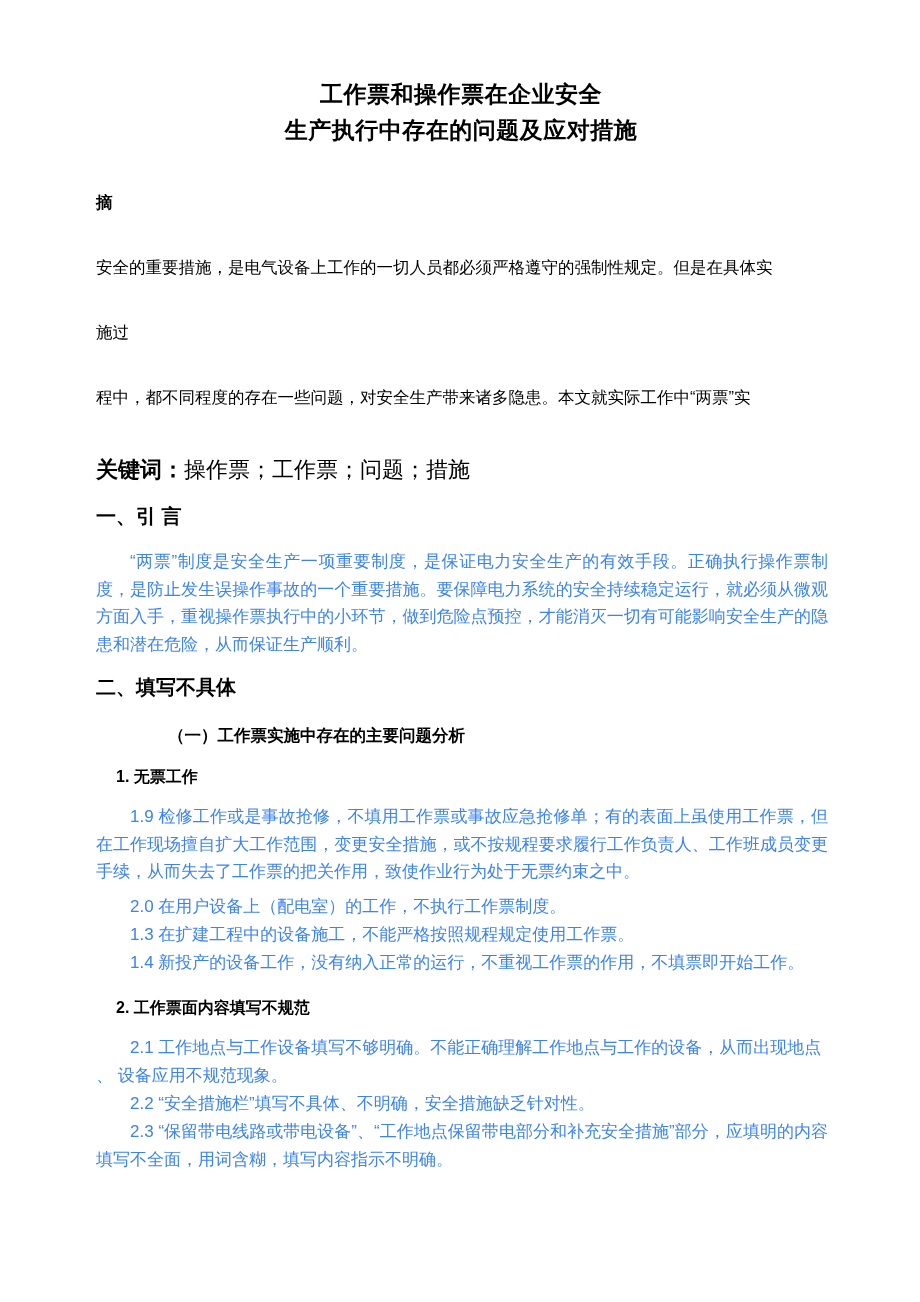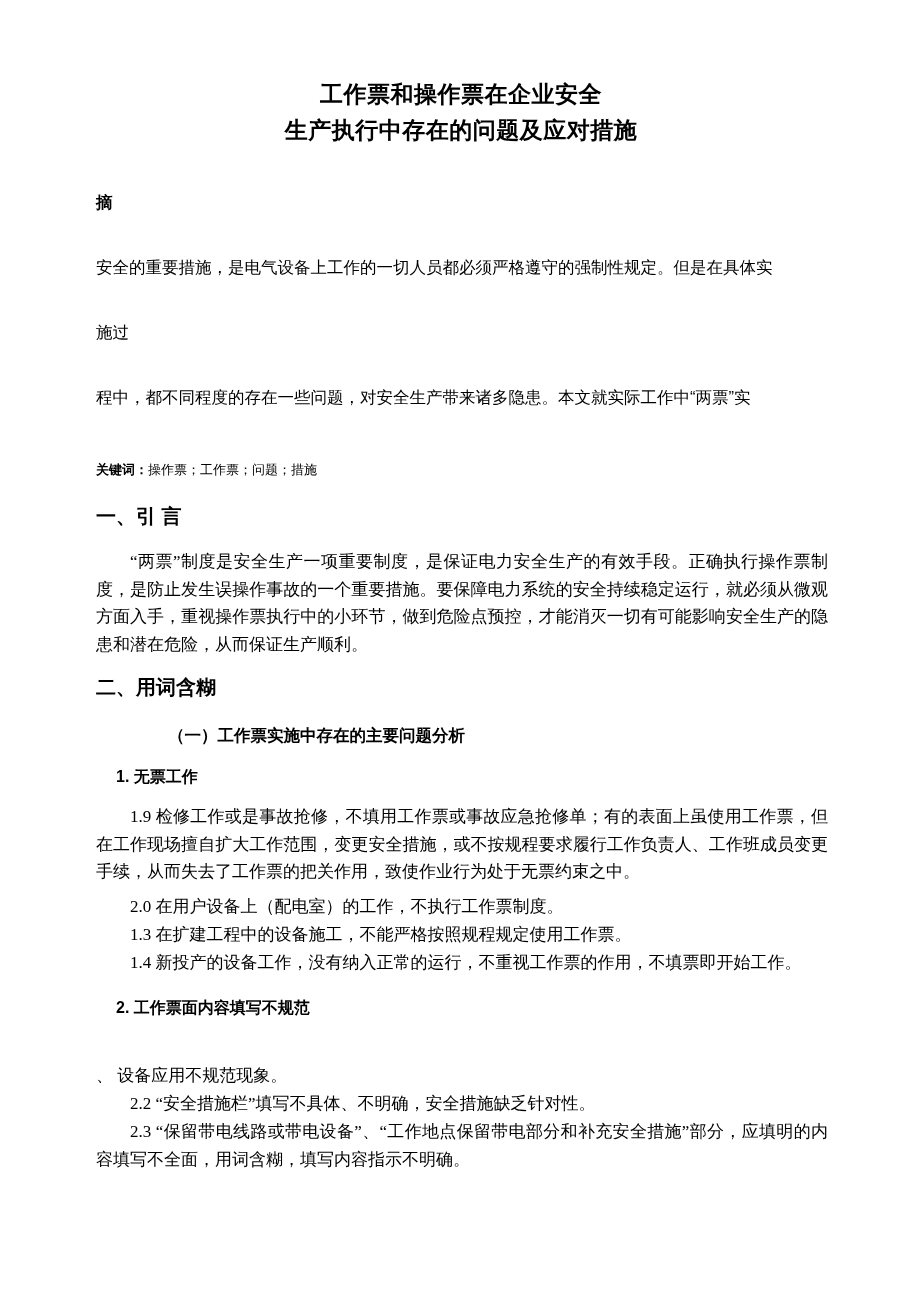--- a/index.html
+++ b/index.html
@@ -52,21 +52,21 @@
   }
   .abstract .lbl { font-weight: bold; }
   .abs-line { display: block; white-space: pre; }
 
   
   .keywords {
     position: absolute;
     left: 96px;
     top: 456px;
     width: 732px;
-    font-size: 13px;
+    font-size: 22px;
     line-height: 28px;
     white-space: pre;
   }
   .keywords .lbl { font-weight: bold; }
 
   
   .h1 {
     position: absolute;
     left: 96px;
     font-family: "Liberation Sans", "DejaVu Sans", sans-serif;
@@ -92,27 +92,27 @@
     font-size: 16px;
     line-height: 26px;
     white-space: pre;
   }
 
   
   .para {
     position: absolute;
     left: 96px;
     width: 732px;
-    font-family: Liberation Serif, serif;
+    font-family: Liberation Sans, sans-serif;
     font-size: 17px;
     line-height: 27.5px;
     text-align: justify;
     text-justify: inter-ideograph;
     text-indent: 2em;
-    color: #000000;
+    color: #3b82f6;
   }
   .para.noindent { text-indent: 0; }
 </style>
 </head>
 <body>
 
 <div class="page">
 
   <div class="doc-title">
     <span class="tline">工作票和操作票在企业安全</span>
@@ -124,27 +124,28 @@
     <span class="abs-line">安全的重要措施，是电气设备上工作的一切人员都必须严格遵守的强制性规定。但是在具体实</span>
     <span class="abs-line">施过</span>
     <span class="abs-line">程中，都不同程度的存在一些问题，对安全生产带来诸多隐患。本文就实际工作中“两票”实</span>
   </div>
 
   <div class="keywords"><span class="lbl">关键词：</span><span>操作票；工作票；问题；措施</span></div>
 
   <div class="h1" style="top:502px;">一、引 言</div>
   <div class="para" style="top:548px;">“两票”制度是安全生产一项重要制度，是保证电力安全生产的有效手段。正确执行操作票制度，是防止发生误操作事故的一个重要措施。要保障电力系统的安全持续稳定运行，就必须从微观方面入手，重视操作票执行中的小环节，做到危险点预控，才能消灭一切有可能影响安全生产的隐患和潜在危险，从而保证生产顺利。</div>
 
-  <div class="h1" style="top:673px;">二、用词含糊</div>
+  <div class="h1" style="top:673px;">二、填写不具体</div>
   <div class="h2" style="top:722px;margin-left:48px;">（一）工作票实施中存在的主要问题分析</div>
 
   <div class="h3" style="top:764px;">1. 无票工作</div>
   <div class="para" style="top:803px;">1.9 检修工作或是事故抢修，不填用工作票或事故应急抢修单；有的表面上虽使用工作票，但在工作现场擅自扩大工作范围，变更安全措施，或不按规程要求履行工作负责人、工作班成员变更手续，从而失去了工作票的把关作用，致使作业行为处于无票约束之中。</div>
   <div class="para" style="top:893px;">2.0 在用户设备上（配电室）的工作，不执行工作票制度。</div>
   <div class="para" style="top:921px;">1.3 在扩建工程中的设备施工，不能严格按照规程规定使用工作票。</div>
   <div class="para" style="top:949px;">1.4 新投产的设备工作，没有纳入正常的运行，不重视工作票的作用，不填票即开始工作。</div>
 
   <div class="h3" style="top:995px;">2. 工作票面内容填写不规范</div>
+  <div class="para" style="top:1034px;">2.1 工作地点与工作设备填写不够明确。不能正确理解工作地点与工作的设备，从而出现地点</div>
   <div class="para noindent" style="top:1062px;">、 设备应用不规范现象。</div>
   <div class="para" style="top:1090px;">2.2 “安全措施栏”填写不具体、不明确，安全措施缺乏针对性。</div>
   <div class="para" style="top:1118px;">2.3 “保留带电线路或带电设备”、“工作地点保留带电部分和补充安全措施”部分，应填明的内容填写不全面，用词含糊，填写内容指示不明确。</div>
 
 </div>
 
 </body></html>

